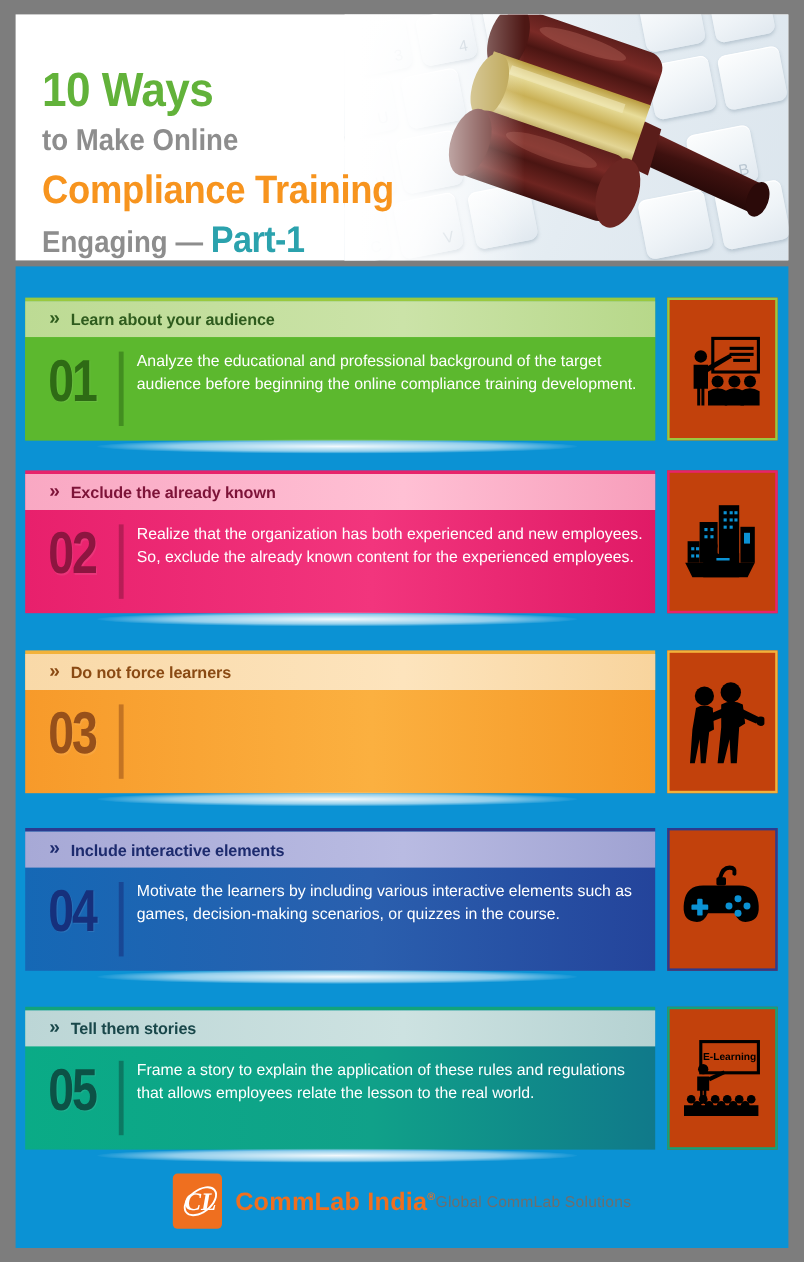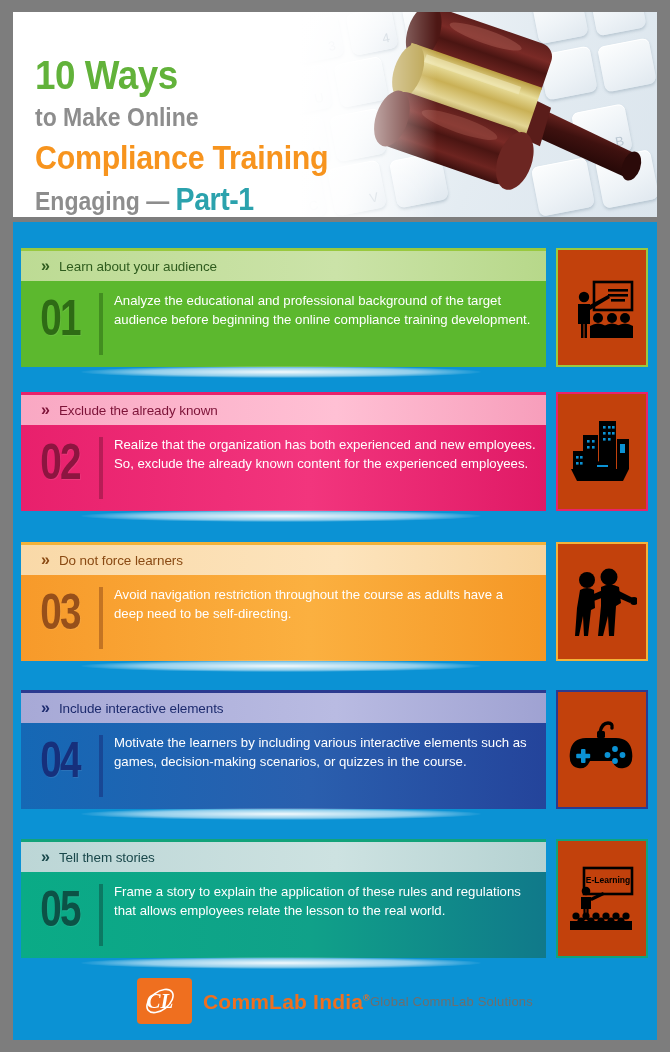--- a/index.html
+++ b/index.html
@@ -153,21 +153,21 @@
   }
   .chev {
     font-size: 16px;
     font-weight: bold;
     color: var(--headtext);
     margin-right: 9px;
     line-height: 1;
   }
   .card-title {
     font-size: 13.5px;
-    font-weight: normal;
+    font-weight: bold;
     color: var(--headtext);
     letter-spacing: -0.1px;
   }
   .card-body {
     position: relative;
     height: 86px;
     background: var(--bodybg);
     display: flex;
     align-items: flex-start;
     padding-top: 8px;
@@ -229,21 +229,21 @@
     left: 0;
     top: 972px;
     width: 670px;
     height: 58px;
     display: flex;
     align-items: center;
     justify-content: center;
   }
   .logo-wrap { display: flex; align-items: center; gap: 11px; }
   .logo-mark {
-    width: 55px; height: 46px;
+    width: 41px; height: 46px;
     background: #ef6f1f;
     border-radius: 4px;
     position: relative;
   }
   .logo-text { display: flex; line-height: 1; }
   .logo-name {
     font-size: 21px;
     font-weight: bold;
     color: #ef6f1f;
     letter-spacing: 0.2px;
@@ -452,21 +452,20 @@
     <div class="card" style="top:320px;">
       <div class="card-main" style="--accent:#f3b23a; --headtext:#8a4a13;
            background:linear-gradient(to right,#f79a2a 0%,#fbb040 55%,#f59725 100%);">
         <div class="card-head" style="--headbg:linear-gradient(to right,#f9d9a8 0%,#fde4bd 60%,#f8d49d 100%); --headtext:#8a4a13;">
           <span class="chev" style="--headtext:#8a4a13">»</span>
           <span class="card-title" style="--headtext:#8a4a13">Do not force learners</span>
         </div>
         <div class="card-body" style="--numcolor:#97501a">
           <div class="num" style="--numcolor:#97501a">03</div>
           <div class="num-bar" style="--numcolor:#97501a"></div>
-          <div class="desc">Avoid navigation restriction throughout the course as adults have a deep need to be self-directing.</div>
         </div>
       </div>
       <div class="icon-box" style="--accent:#f3b23a">
         <svg width="70" height="72" viewBox="0 0 70 72">
           <circle cx="20" cy="14" r="8" fill="#000"></circle>
           <path d="M13 24 q7 -4 14 0 l1 18 -4 2 -3 26 h-4 l-1 -20 -4 20 h-4 l2 -28 Z" fill="#000"></path>
           <circle cx="42" cy="11" r="8.5" fill="#000"></circle>
           <path d="M34 21 q9 -5 18 0 l2 16 -5 3 -2 30 h-5 l-1 -20 -5 20 h-5 l3 -30 Z" fill="#000"></path>
           <path d="M36 24 L22 30 l2 6 L40 30 Z" fill="#000"></path>
           <path d="M50 24 L66 32 l-3 5 L47 30 Z" fill="#000"></path>

